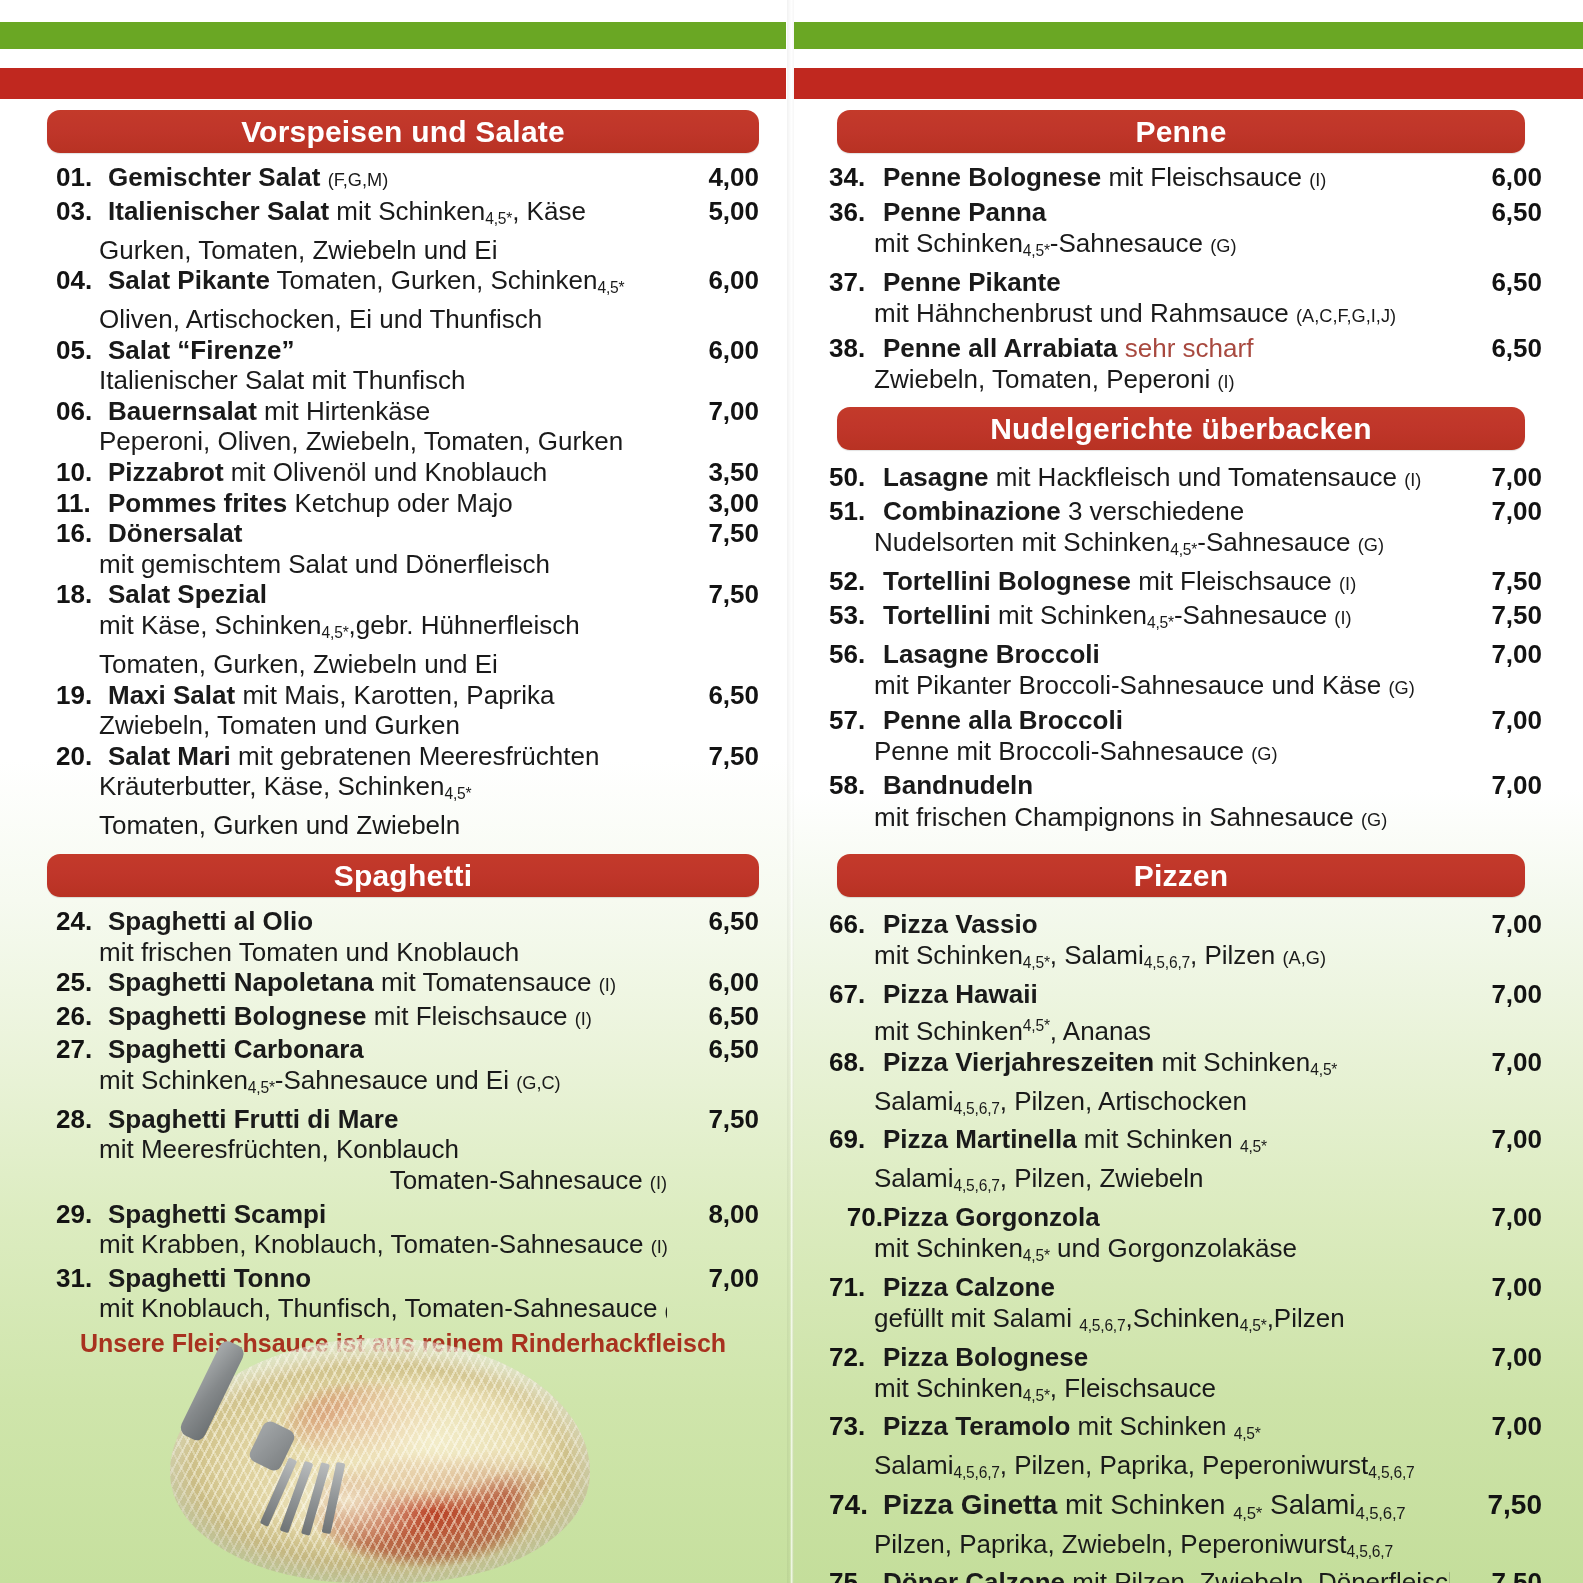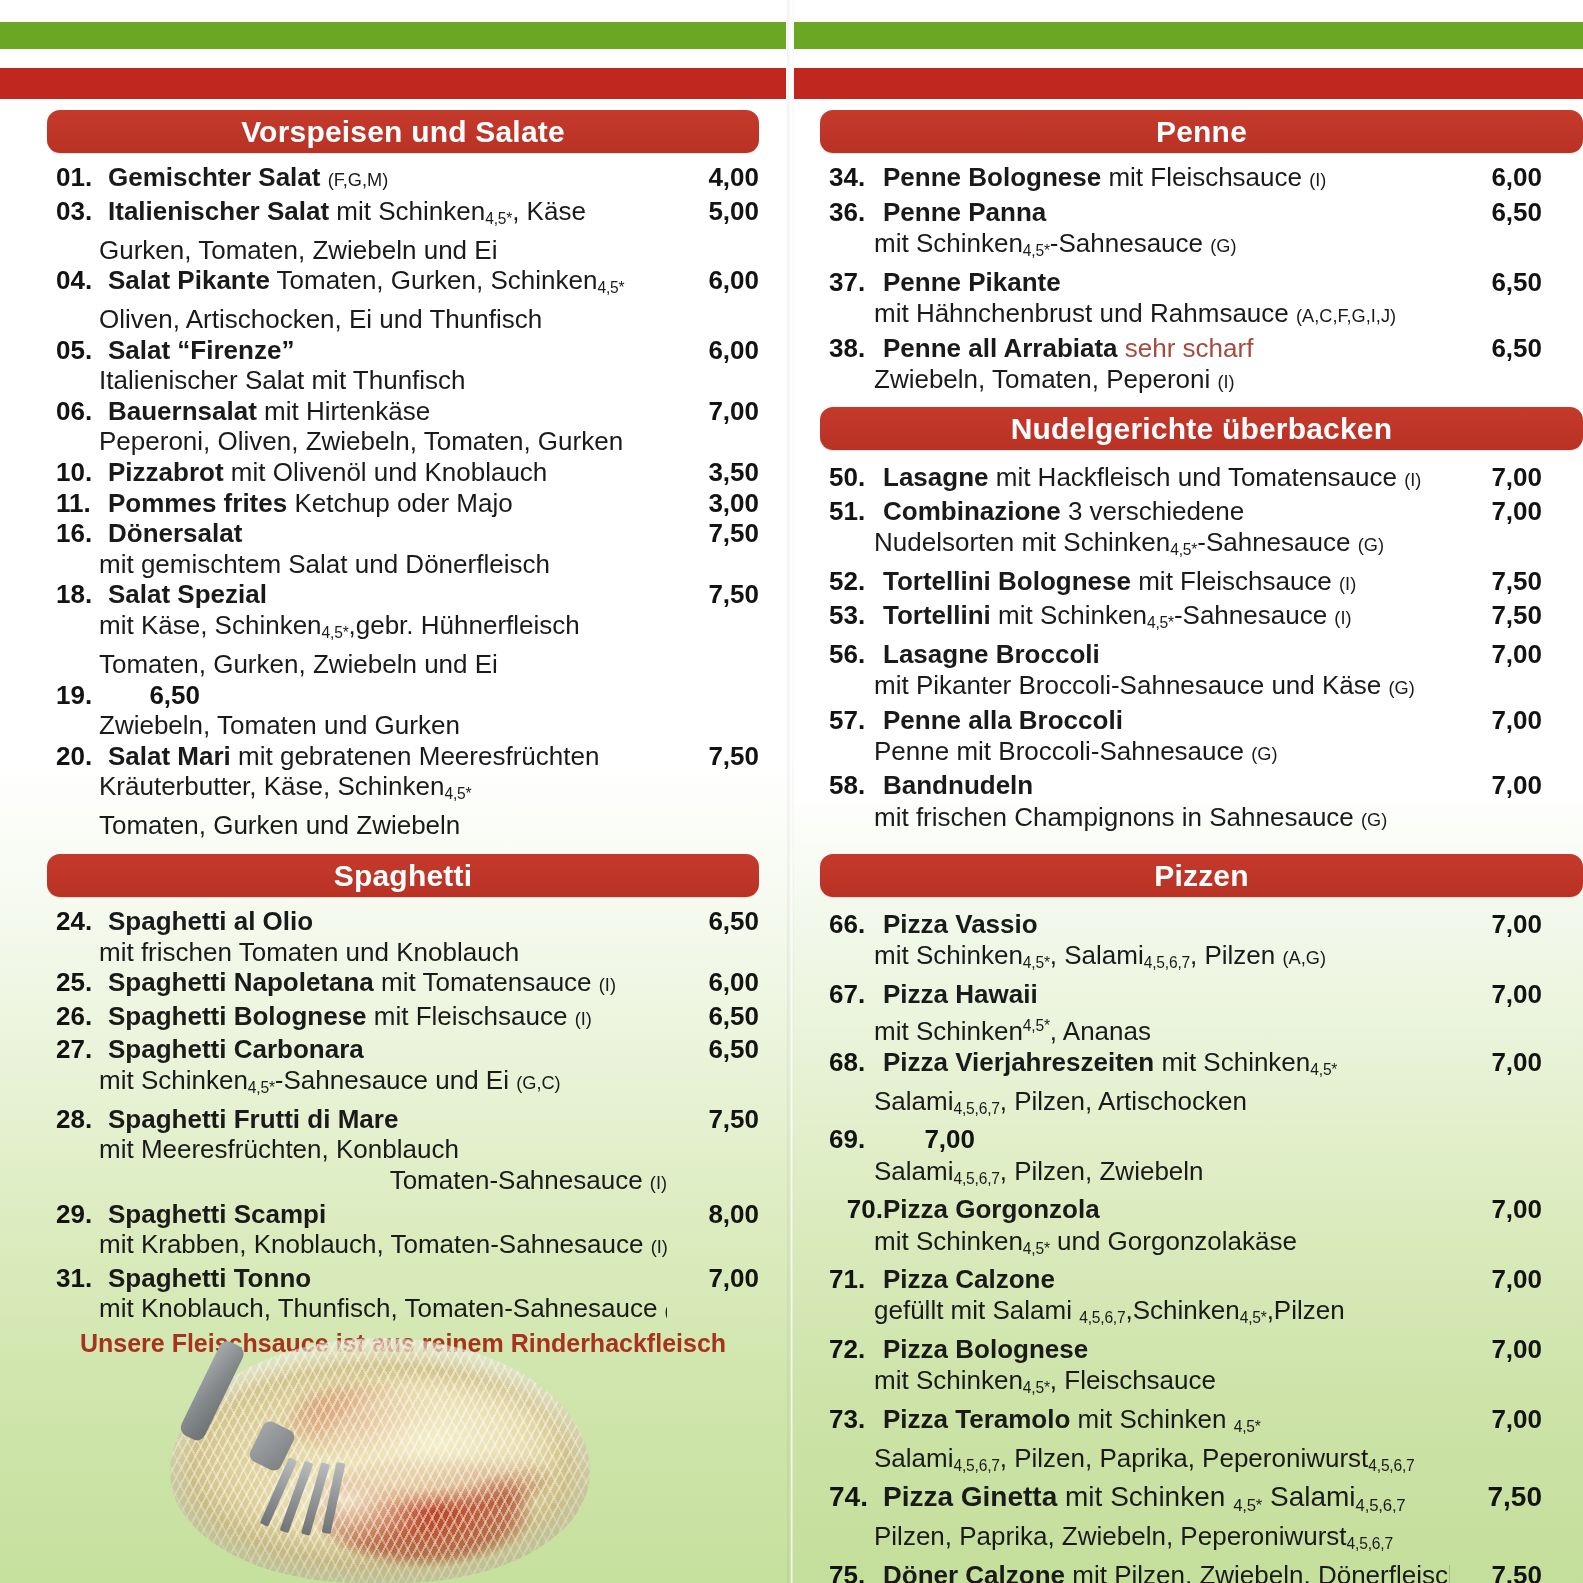--- a/index.html
+++ b/index.html
@@ -58,21 +58,21 @@
     margin:0 auto;
     border-radius:13px;
     background:linear-gradient(to bottom,#c33a2a 0%,#c0362a 45%,#b83223 100%);
     color:#ffffff;
     text-align:center;
     font-weight:bold;
     letter-spacing:.2px;
     box-shadow:0 1px 1px rgba(0,0,0,.12);
   }
   #col-left .section-header{width:712px;}
-  #col-right .section-header{width:763px;}
+  #col-right .section-header{width:688px;}
 
   .items{margin:0;padding:0;}
 
   .item{
     position:relative;
     padding:0 0 0 0;
   }
   .row{
     display:flex;
     align-items:baseline;
@@ -269,20 +269,21 @@
               <span class="price" style="width: 92px;"></span>
             </div>
             <div class="row sub" style="line-height: 30.6px; font-size: 26px;">
               <span class="txt" style="padding-left: 52px;">Tomaten, Gurken, Zwiebeln und Ei</span>
               <span class="price" style="width: 92px;"></span>
             </div>
           </div>
           <div class="item">
             <div class="row" style="line-height: 30.6px; font-size: 26px;">
               <span class="num" style="flex-basis: 52px; width: 52px;">19.</span>
+              <span class="txt"><b class="nm">Maxi Salat</b><span class="rest"> mit Mais, Karotten, Paprika</span></span>
               <span class="price" style="width: 92px;">6,50</span>
             </div>
             <div class="row sub" style="line-height: 30.6px; font-size: 26px;">
               <span class="txt" style="padding-left: 52px;">Zwiebeln, Tomaten und Gurken</span>
               <span class="price" style="width: 92px;"></span>
             </div>
           </div>
           <div class="item">
             <div class="row" style="line-height: 30.6px; font-size: 26px;">
               <span class="num" style="flex-basis: 52px; width: 52px;">20.</span>
@@ -530,20 +531,21 @@
               <span class="price" style="width: 92px;">7,00</span>
             </div>
             <div class="row sub" style="line-height: 31.3px; font-size: 26px;">
               <span class="txt" style="padding-left: 54px;">Salami<sub class="sub-n">4,5,6,7</sub>, Pilzen, Artischocken</span>
               <span class="price" style="width: 92px;"></span>
             </div>
           </div>
           <div class="item">
             <div class="row" style="line-height: 31.3px; font-size: 26px;">
               <span class="num" style="flex-basis: 54px; width: 54px;">69.</span>
+              <span class="txt"><b class="nm">Pizza Martinella</b><span class="rest"> mit Schinken </span><sub class="sub-n">4,5*</sub></span>
               <span class="price" style="width: 92px;">7,00</span>
             </div>
             <div class="row sub" style="line-height: 31.3px; font-size: 26px;">
               <span class="txt" style="padding-left: 54px;">Salami<sub class="sub-n">4,5,6,7</sub>, Pilzen, Zwiebeln</span>
               <span class="price" style="width: 92px;"></span>
             </div>
           </div>
           <div class="item">
             <div class="row" style="line-height: 31.3px; font-size: 26px;">
               <span class="num" style="flex-basis: 54px; width: 54px; text-align: right;">70.</span>

